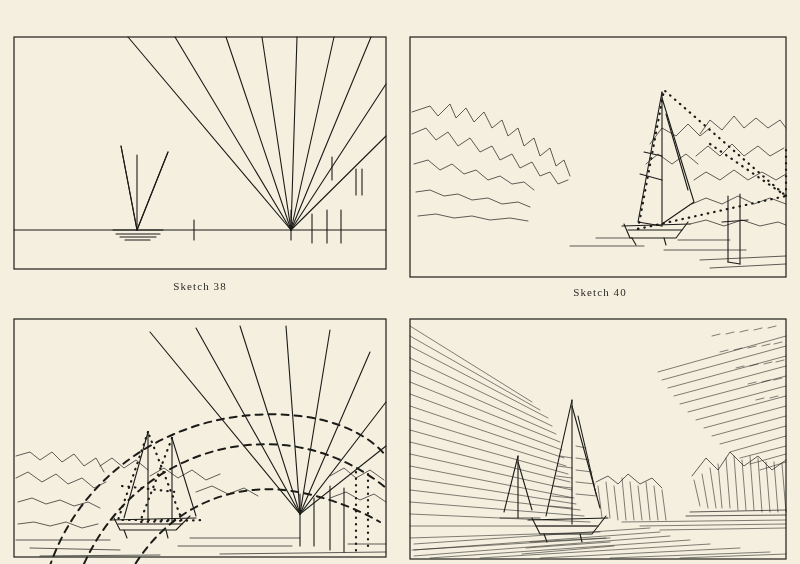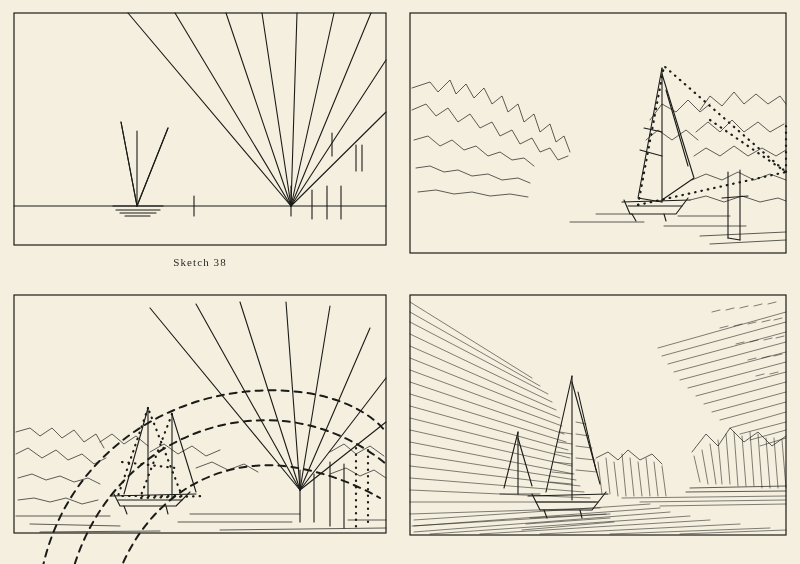--- a/index.html
+++ b/index.html
@@ -24,20 +24,21 @@
     left: 0; top: 0;
     width: 800px;
     height: 564px;
     display: grid;
     grid-template-columns: 400px 400px;
     grid-template-rows: 282px 282px;
   }
   .cell {
     position: relative;
     box-sizing: border-box;
+    margin-top: 24px;
   }
   .figure-wrap {
     position: absolute;
     left: 0; top: 0;
     right: 0; bottom: 0;
   }
   .caption {
     position: absolute;
     width: 100%;
     text-align: center;
@@ -178,20 +179,21 @@
           <path class="ink-thin" d="M170,222 L244,222"></path>
           <path class="ink-thin" d="M264,226 L346,226"></path>
 
           <path class="ink" d="M328,172 L328,238 M340,170 L340,240"></path>
           <path class="ink" d="M328,238 L340,240"></path>
           <path class="ink" d="M322,198 L348,196"></path>
           <path class="ink-thin" d="M300,236 L386,232"></path>
           <path class="ink-thin" d="M310,244 L386,240"></path>
         </svg>
       </div>
+      <div class="caption" style="top:262px;">Sketch 40</div>
     </div>
 
     <div class="cell">
       <div class="figure-wrap">
         <svg width="400" height="282" viewBox="0 0 400 282">
           <rect class="ink-frame" x="14" y="13" width="372" height="238"></rect>
 
           <line class="ink" x1="300" y1="208" x2="150" y2="26"></line>
           <line class="ink" x1="300" y1="208" x2="196" y2="22"></line>
           <line class="ink" x1="300" y1="208" x2="240" y2="20"></line>

